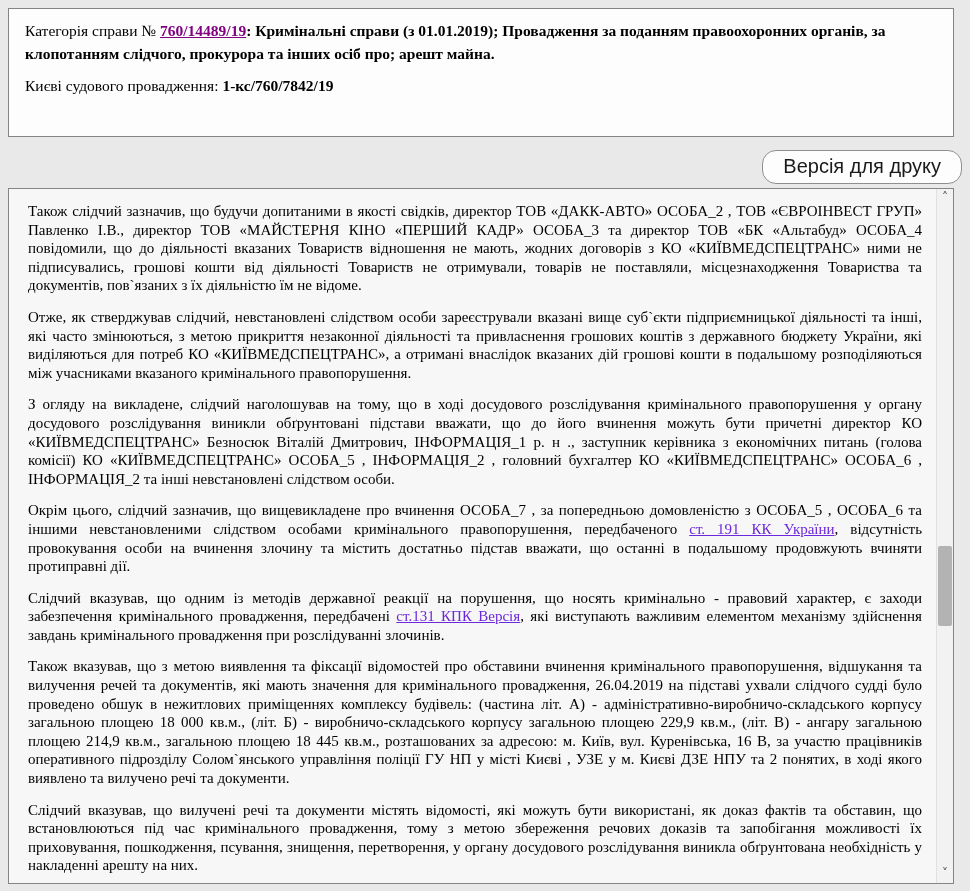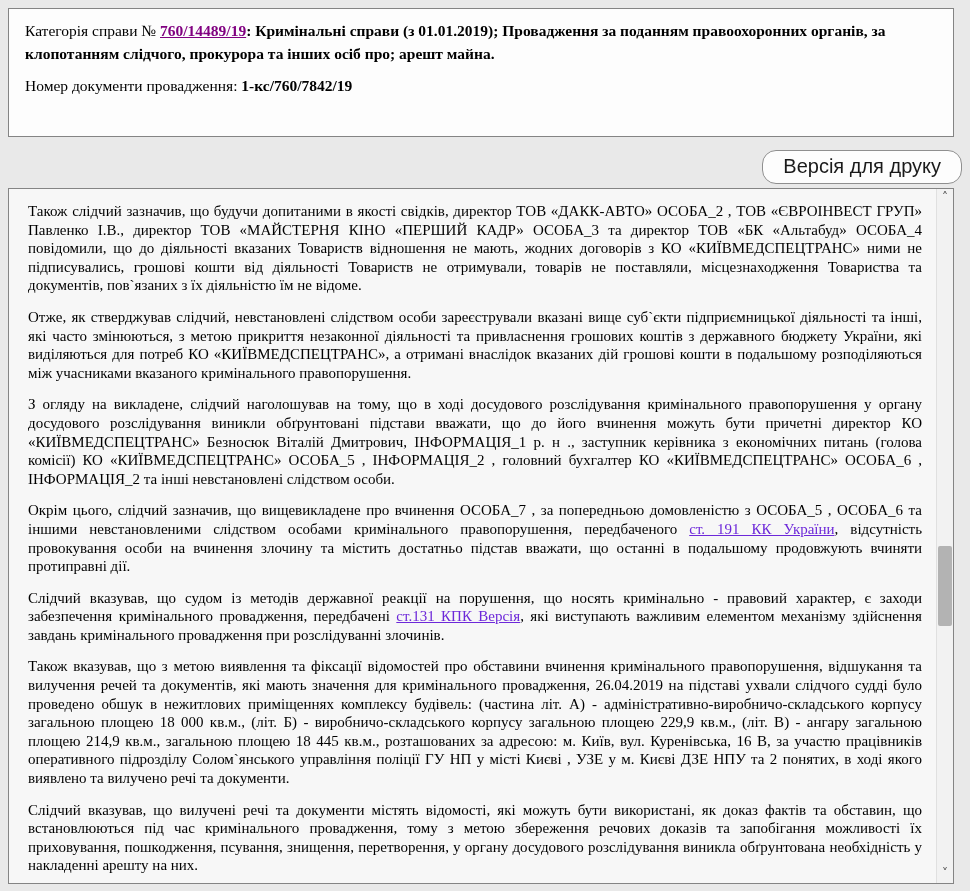--- a/index.html
+++ b/index.html
@@ -114,35 +114,35 @@
     border-radius: 2px;
   }
 </style>
 </head>
 <body>
 
 <div class="page">
 
   <div class="header-box">
     <p class="hdr-line"><span>Категорія справи № </span><a class="case-link">760/14489/19</a><b>: Кримінальні справи (з 01.01.2019); Провадження за поданням правоохоронних органів, за клопотанням слідчого, прокурора та інших осіб про; арешт майна.</b></p>
-    <p class="hdr-line"><span>Номер документи провадження: </span><b>1-кс/760/7842/19</b></p>
+    <p class="hdr-line"><span>Києві судового провадження: </span><b>1-кс/760/7842/19</b></p>
 
   </div>
 
   <div class="toolbar">
     <button class="print-btn">Версія для друку</button>
   </div>
 
   <div class="doc-box">
     <div class="doc-content">
       <p>Також слідчий зазначив, що будучи допитаними в якості свідків, директор ТОВ «ДАКК-АВТО» ОСОБА_2 , ТОВ «ЄВРОІНВЕСТ ГРУП» Павленко І.В., директор ТОВ «МАЙСТЕРНЯ КІНО «ПЕРШИЙ КАДР» ОСОБА_3 та директор ТОВ «БК «Альтабуд» ОСОБА_4 повідомили, що до діяльності вказаних Товариств відношення не мають, жодних договорів з КО «КИЇВМЕДСПЕЦТРАНС» ними не підписувались, грошові кошти від діяльності Товариств не отримували, товарів не поставляли, місцезнаходження Товариства та документів, пов`язаних з їх діяльністю їм не відоме.</p>
       <p>Отже, як стверджував слідчий, невстановлені слідством особи зареєстрували вказані вище суб`єкти підприємницької діяльності та інші, які часто змінюються, з метою прикриття незаконної діяльності та привласнення грошових коштів з державного бюджету України, які виділяються для потреб КО «КИЇВМЕДСПЕЦТРАНС», а отримані внаслідок вказаних дій грошові кошти в подальшому розподіляються між учасниками вказаного кримінального правопорушення.</p>
       <p>З огляду на викладене, слідчий наголошував на тому, що в ході досудового розслідування кримінального правопорушення у органу досудового розслідування виникли обґрунтовані підстави вважати, що до його вчинення можуть бути причетні директор КО «КИЇВМЕДСПЕЦТРАНС» Безносюк Віталій Дмитрович, ІНФОРМАЦІЯ_1 р. н ., заступник керівника з економічних питань (голова комісії) КО «КИЇВМЕДСПЕЦТРАНС» ОСОБА_5 , ІНФОРМАЦІЯ_2 , головний бухгалтер КО «КИЇВМЕДСПЕЦТРАНС» ОСОБА_6 , ІНФОРМАЦІЯ_2 та інші невстановлені слідством особи.</p>
       <p><span>Окрім цього, слідчий зазначив, що вищевикладене про вчинення ОСОБА_7 , за попередньою домовленістю з ОСОБА_5 , ОСОБА_6 та іншими невстановленими слідством особами кримінального правопорушення, передбаченого </span><a class="doc-link">ст. 191 КК України</a><span>, відсутність провокування особи на вчинення злочину та містить достатньо підстав вважати, що останні в подальшому продовжують вчиняти протиправні дії.</span></p>
-      <p><span>Слідчий вказував, що судом із методів державної реакції на порушення, що носять кримінально - правовий характер, є заходи забезпечення кримінального провадження, передбачені </span><a class="doc-link">ст.131 КПК Версія</a><span>, які виступають важливим елементом механізму здійснення завдань кримінального провадження при розслідуванні злочинів.</span></p>
+      <p><span>Слідчий вказував, що одним із методів державної реакції на порушення, що носять кримінально - правовий характер, є заходи забезпечення кримінального провадження, передбачені </span><a class="doc-link">ст.131 КПК Версія</a><span>, які виступають важливим елементом механізму здійснення завдань кримінального провадження при розслідуванні злочинів.</span></p>
       <p>Також вказував, що з метою виявлення та фіксації відомостей про обставини вчинення кримінального правопорушення, відшукання та вилучення речей та документів, які мають значення для кримінального провадження, 26.04.2019 на підставі ухвали слідчого судді було проведено обшук в нежитлових приміщеннях комплексу будівель: (частина літ. А) - адміністративно-виробничо-складського корпусу загальною площею 18 000 кв.м., (літ. Б) - виробничо-складського корпусу загальною площею 229,9 кв.м., (літ. В) - ангару загальною площею 214,9 кв.м., загальною площею 18 445 кв.м., розташованих за адресою: м. Київ, вул. Куренівська, 16 В, за участю працівників оперативного підрозділу Солом`янського управління поліції ГУ НП у місті Києві , УЗЕ у м. Києві ДЗЕ НПУ та 2 понятих, в ході якого виявлено та вилучено речі та документи.</p>
       <p>Слідчий вказував, що вилучені речі та документи містять відомості, які можуть бути використані, як доказ фактів та обставин, що встановлюються під час кримінального провадження, тому з метою збереження речових доказів та запобігання можливості їх приховування, пошкодження, псування, знищення, перетворення, у органу досудового розслідування виникла обґрунтована необхідність у накладенні арешту на них.</p>
     </div>
     <div class="scrollbar">
       <div class="sb-arrow up">˄</div>
       <div class="sb-thumb"></div>
       <div class="sb-arrow down">˅</div>
     </div>
   </div>
 

